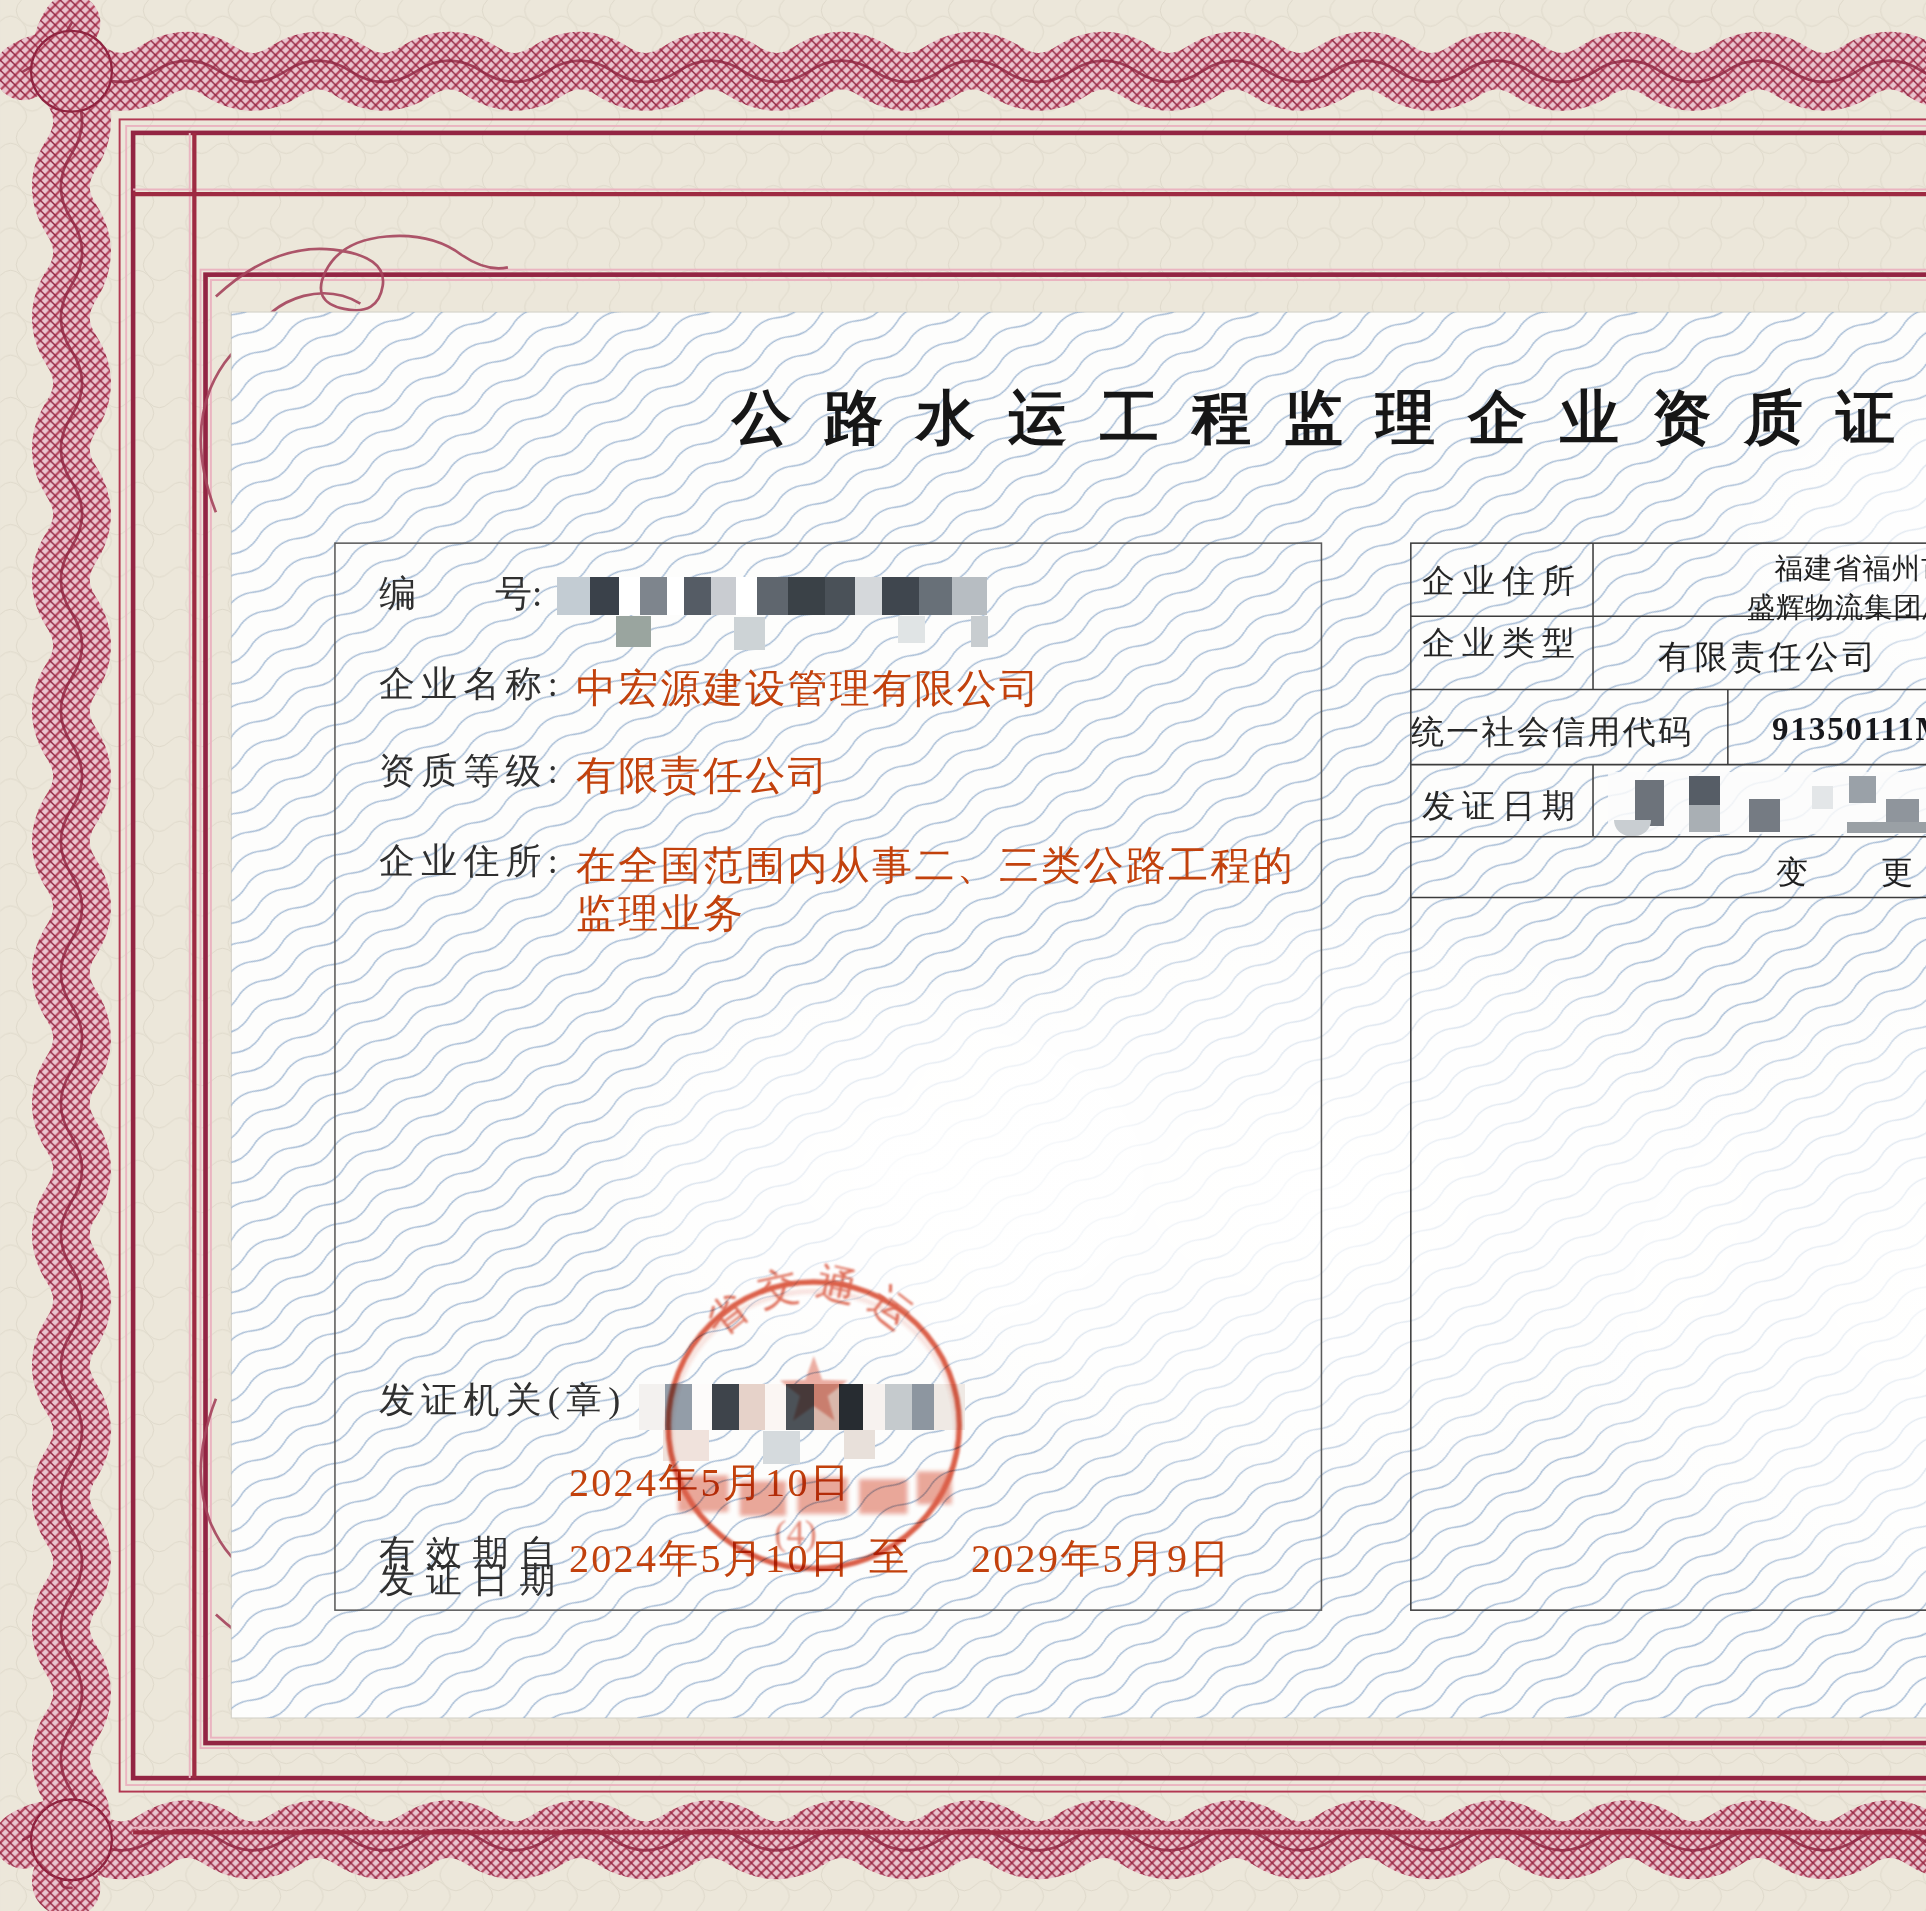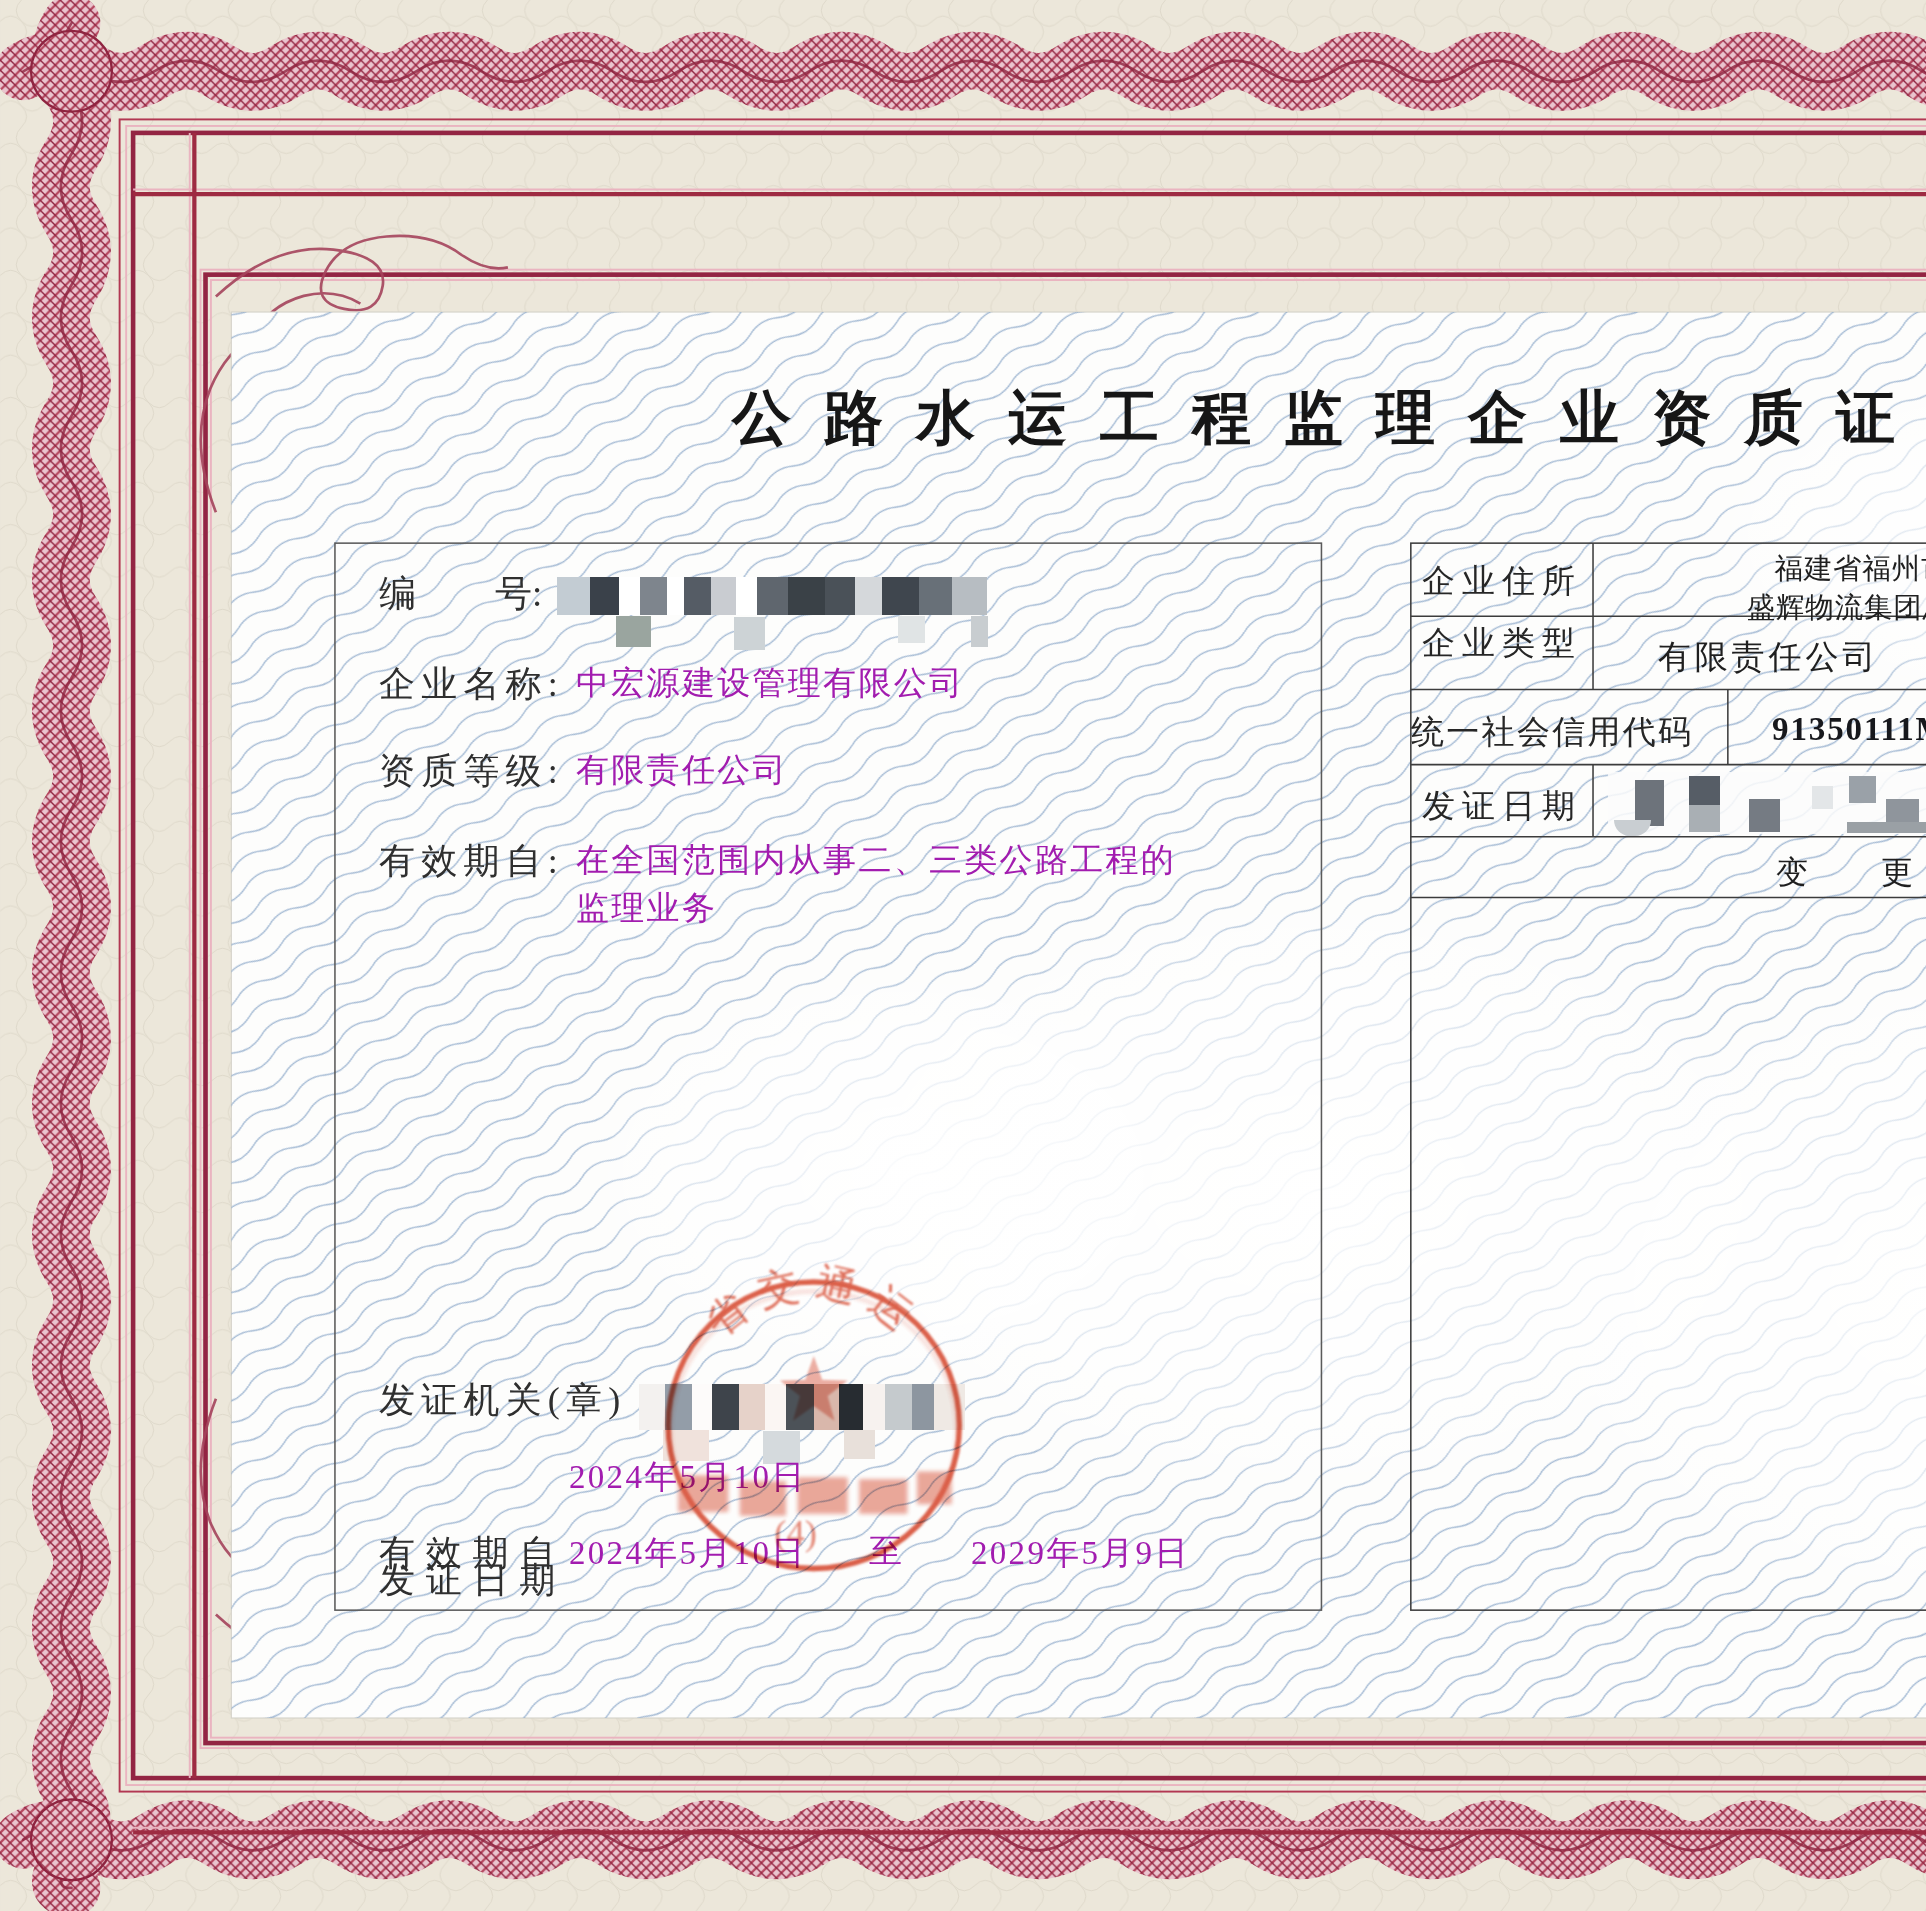--- a/index.html
+++ b/index.html
@@ -6,21 +6,21 @@
   #page{position:relative;width:2703px;height:1911px;overflow:hidden;
         font-family:"Liberation Serif",serif;color:#2e2e2e;}
   #decor,#sealsvg{position:absolute;left:0;top:0;width:2703px;height:1911px;}
   .txt{position:absolute;white-space:nowrap;}
   .ctr{text-align:center;}
   .lbl{color:#2f2f2f;}
   
   .serial-row{left:379px;top:569px;font-size:37px;}
   .gap{display:inline-block;width:79px;}
   .l-row{font-size:36px;letter-spacing:6.2px;}
-  .l-val{font-size:33px;letter-spacing:2.3px;color:#a21caf;}
+  .l-val{font-size:40px;letter-spacing:2.3px;color:#c2410c;}
   
   .mos{position:absolute;display:flex;}
   .mos div{height:100%;}
   .blk{position:absolute;}
   
   .t-lbl{font-size:33px;letter-spacing:7px;color:#262626;}
   .t-val{font-size:33px;color:#1f1f1f;}
   .addr{font-size:28.5px;letter-spacing:0.8px;color:#1f1f1f;}
   .code{font-size:33px;font-weight:bold;letter-spacing:1.9px;color:#17181c;}
   .fade{position:absolute;pointer-events:none;}
@@ -154,21 +154,21 @@
   <div class="blk" style="left:734px;top:617px;width:31px;height:33px;background:#cdd3d6"></div>
   <div class="blk" style="left:898px;top:616px;width:27px;height:27px;background:#e0e4e5"></div>
   <div class="blk" style="left:971px;top:616px;width:17.3px;height:31px;background:#c8cdd0"></div>
 
   <div class="txt l-row lbl" style="left:379px;top:660px;">企业名称:</div>
   <div class="txt l-val" style="left:576px;top:661px;">中宏源建设管理有限公司</div>
 
   <div class="txt l-row lbl" style="left:379px;top:747px;">资质等级:</div>
   <div class="txt l-val" style="left:576px;top:748px;">有限责任公司</div>
 
-  <div class="txt l-row lbl" style="left:379px;top:837px;">有效期自:</div>
+  <div class="txt l-row lbl" style="left:379px;top:837px;">企业住所:</div>
   <div class="txt l-val" style="left:576px;top:838px;">在全国范围内从事二、三类公路工程的</div>
   <div class="txt l-val" style="left:576px;top:886px;">监理业务</div>
 
   <div class="txt l-row lbl" style="left:379px;top:1376px;">发证机关(章)</div>
   <div class="mos" style="left:639px;top:1384px;width:326px;height:46px;">
     <div style="width:27px;background:#f3f1ef"></div>
       <div style="width:29px;background:#939da8"></div>
     <div style="width:21px;background:#fdfbfa"></div>
       <div style="width:29px;background:#3e444b"></div>
     <div style="width:27px;background:#e6d2c9"></div>

